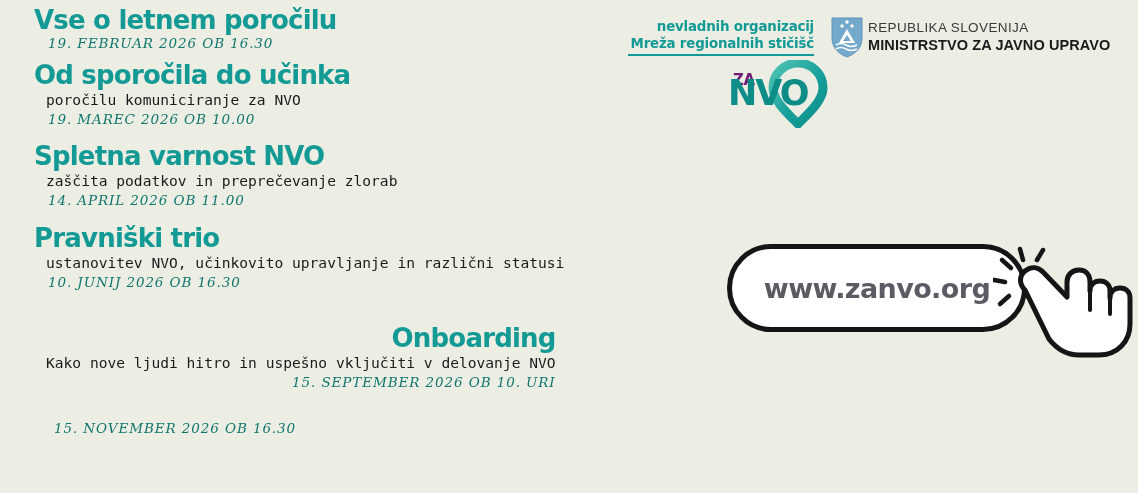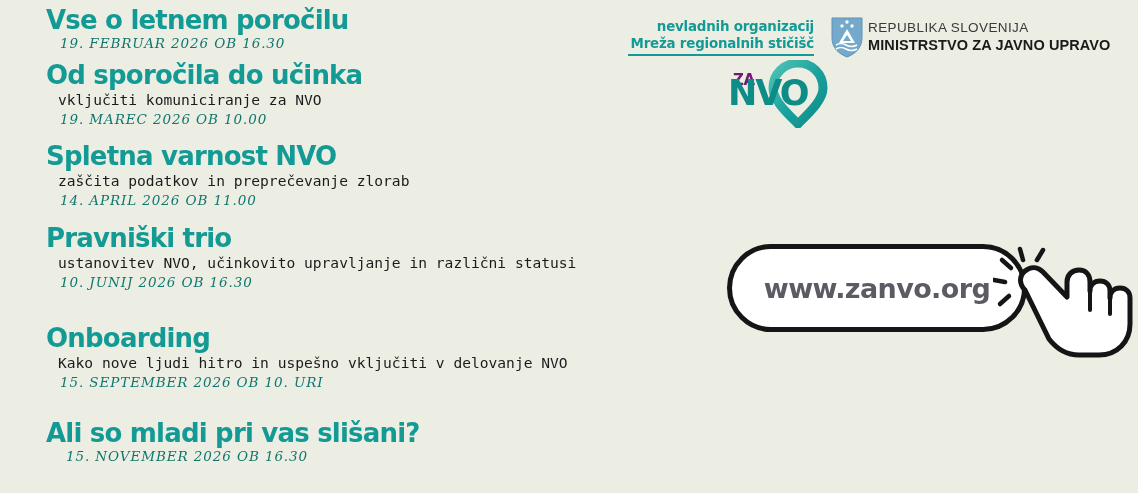--- a/index.html
+++ b/index.html
@@ -11,21 +11,21 @@
     height: 493px;
     background: #ECEEE4;
     font-family: "Liberation Sans", sans-serif;
     overflow: hidden;
     position: relative;
   }
 
   
   .events {
     position: absolute;
-    left: 16px;
+    left: 4px;
     top: 0;
     width: 680px;
     height: 485px;
     padding-left: 22px;
     box-sizing: border-box;
   }
   .event {
     margin: 0;
     padding: 0;
   }
@@ -58,21 +58,21 @@
     margin: 1px 0 0 14px;
     white-space: nowrap;
   }
   .event-date.indent-lg { margin-left: 20px; }
 
   
   #ev0 { position: absolute; top: 6px;   left: 30px; }
   #ev1 { position: absolute; top: 61px;  left: 30px; }
   #ev2 { position: absolute; top: 142px; left: 30px; }
   #ev3 { position: absolute; top: 224px; left: 30px; }
-  #ev4 { position: absolute; top: 324px; left: 30px; }
+  #ev4 { position: absolute; top: 324px; left: 30px; text-align: right; }
   #ev5 { position: absolute; top: 419px; left: 30px; }
 
   
   .logos {
     position: absolute;
     right: 0;
     top: 0;
     width: 540px;
     height: 135px;
   }
@@ -210,21 +210,21 @@
 
 <div class="events">
 
   <div class="event" id="ev0">
     <div class="event-title">Vse o letnem poročilu</div>
     <div class="event-date">19. FEBRUAR 2026 OB 16.30</div>
   </div>
 
   <div class="event" id="ev1">
     <div class="event-title">Od sporočila do učinka</div>
-    <div class="event-sub">vključiti komuniciranje za NVO</div>
+    <div class="event-sub">poročilu komuniciranje za NVO</div>
     <div class="event-date">19. MAREC 2026 OB 10.00</div>
   </div>
 
   <div class="event" id="ev2">
     <div class="event-title">Spletna varnost NVO</div>
     <div class="event-sub">zaščita podatkov in preprečevanje zlorab</div>
     <div class="event-date">14. APRIL 2026 OB 11.00</div>
   </div>
 
   <div class="event" id="ev3">
@@ -233,21 +233,20 @@
     <div class="event-date">10. JUNIJ 2026 OB 16.30</div>
   </div>
 
   <div class="event" id="ev4">
     <div class="event-title">Onboarding</div>
     <div class="event-sub">Kako nove ljudi hitro in uspešno vključiti v delovanje NVO</div>
     <div class="event-date">15. SEPTEMBER 2026 OB 10. URI</div>
   </div>
 
   <div class="event" id="ev5">
-    <div class="event-title">Ali so mladi pri vas slišani?</div>
     <div class="event-date indent-lg">15. NOVEMBER 2026 OB 16.30</div>
   </div>
 
 </div>
 
 <div class="logos">
 
   <div class="mreza-logo">
     <div class="mreza-line">nevladnih organizacij</div>
     <div class="mreza-line">Mreža regionalnih stičišč</div>

